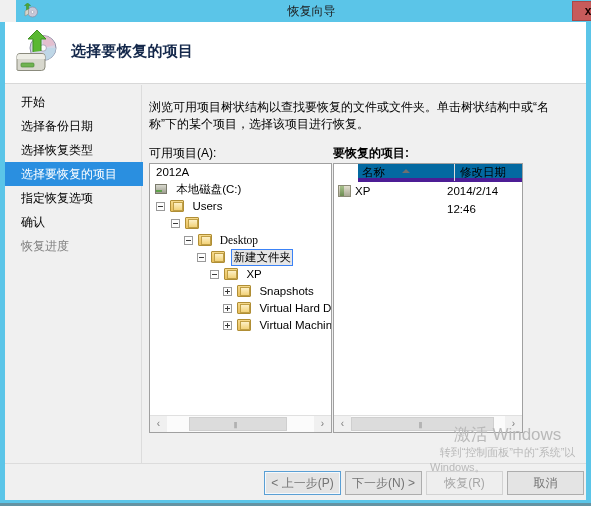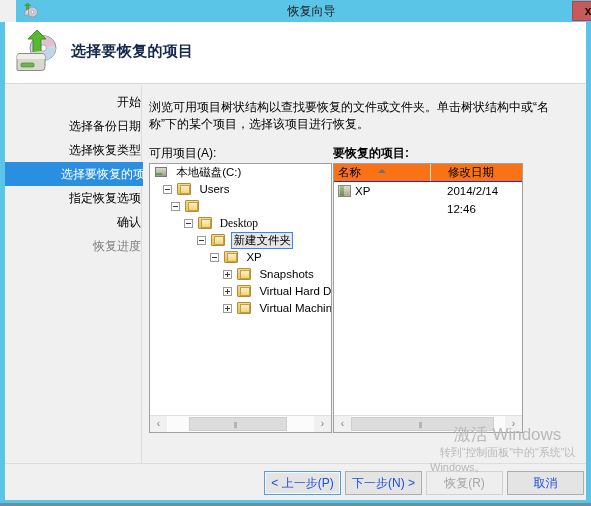--- a/index.html
+++ b/index.html
@@ -99,21 +99,20 @@
     letter-spacing: .3px;
   }
 
   
   .sidebar {
     position: absolute; left: 5px; top: 85px;
     width: 137px; height: 378px;
     background: #f0f0f0;
     border-right: 1px solid #dcdcdc;
     box-sizing: border-box;
-    text-align: right;
   }
   .nav-item {
     position: relative;
     height: 24px;
     line-height: 24px;
     padding-left: 16px;
     font-size: 12px;
     color: #000;
     cursor: pointer;
     white-space: nowrap;
@@ -260,39 +259,40 @@
     position: absolute; left: 190px; top: 78px;
     width: 190px; height: 270px;
     background: #ffffff;
     border: 1px solid #a0a0a0;
     box-sizing: border-box;
     overflow: hidden;
   }
   .list-header {
     position: relative;
     height: 18px;
-    background: #f97316;
-    border-bottom: 1px solid #4c1d95;
-    box-sizing: border-box;
+    background: #0369a1;
+    border-bottom: 4px solid #4c1d95;
+    box-sizing: border-box;
+    margin-left: 24px;
   }
   .col-name {
     position: absolute; left: 0; top: 0;
     width: 97px; height: 17px;
     line-height: 17px;
     padding-left: 4px;
     box-sizing: border-box;
     border-right: 1px solid #dedede;
     font-size: 11.5px;
     cursor: pointer;
   }
   .col-date {
     position: absolute; left: 98px; top: 0;
     right: 0; height: 17px;
     line-height: 17px;
-    padding-left: 16px;
+    padding-left: 4px;
     box-sizing: border-box;
     font-size: 11.5px;
     cursor: pointer;
   }
   .sort-arrow {
     position: absolute;
     left: 44px; top: 5px;
     width: 0; height: 0;
     border-left: 4px solid transparent;
     border-right: 4px solid transparent;
@@ -390,21 +390,21 @@
   .btn {
     position: absolute;
     top: 7px;
     height: 24px;
     line-height: 22px;
     text-align: center;
     font-size: 12px;
     background: #e4e4e4;
     border: 1px solid #adadad;
     box-sizing: border-box;
-    color: #1d4ed8;
+    color: #737373;
     cursor: pointer;
     white-space: nowrap;
   }
   .btn.focus {
     border: 1px solid #5a9fd4;
     box-shadow: inset 0 0 0 1px #f4f9fd;
   }
   .btn.disabled {
     color: #a6a6a6;
     background: #eeeeee;
@@ -496,27 +496,30 @@
   <div class="content">
 
     <div class="intro">浏览可用项目树状结构以查找要恢复的文件或文件夹。单击树状结构中或“名称”下的某个项目，选择该项目进行恢复。</div>
 
     <div class="lbl-left">可用项目(A):</div>
     <div class="lbl-right">要恢复的项目:</div>
 
     <div class="tree-panel">
       <div class="tree-inner">
 
+        <div class="tree-row" style="padding-left:4px;">
+          <span class="tr-label">2012A</span>
+        </div>
 
         <div class="tree-row" style="padding-left:4px;">
           <span class="drive"><span class="d-body"></span><span class="d-bar"></span></span>
           <span class="tr-label">本地磁盘(C:)</span>
         </div>
 
-        <div class="tree-row" style="padding-left:13px;">
+        <div class="tree-row" style="padding-left:6px;">
           <span class="expander"></span>
           <span class="folder"><span class="f-back"></span><span class="f-front"></span></span>
           <span class="tr-label">Users</span>
         </div>
 
         <div class="tree-row" style="padding-left:21px;">
           <span class="expander"></span>
           <span class="folder"><span class="f-back"></span><span class="f-front"></span></span>
         </div>
 

